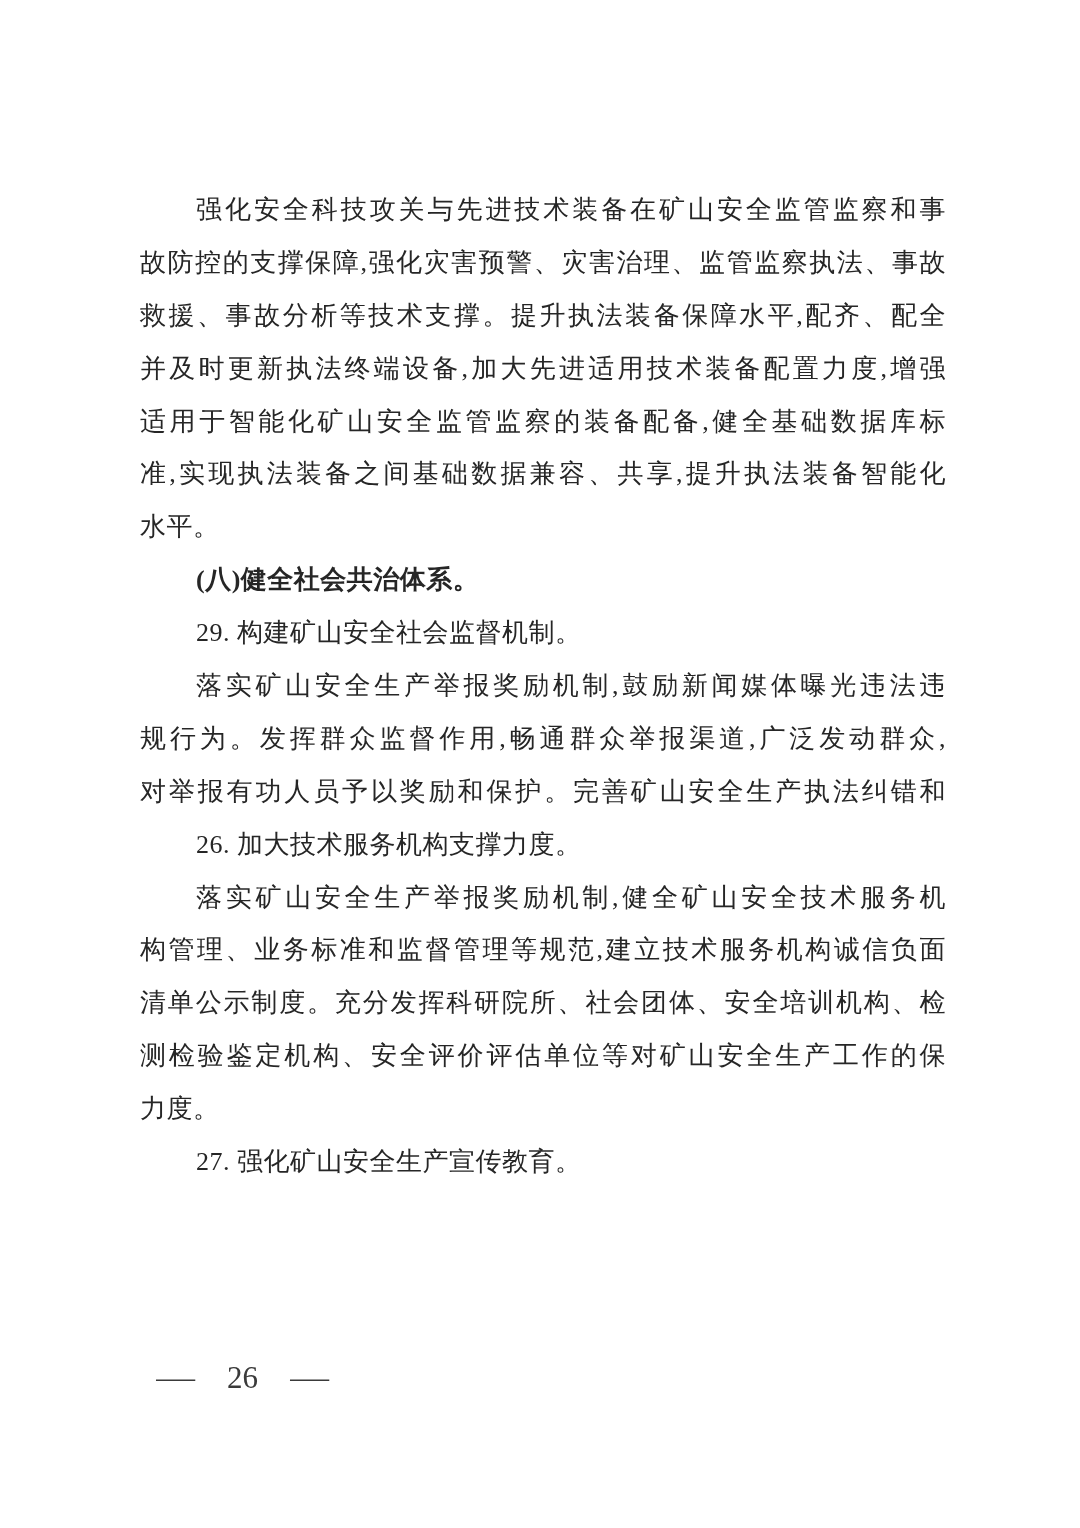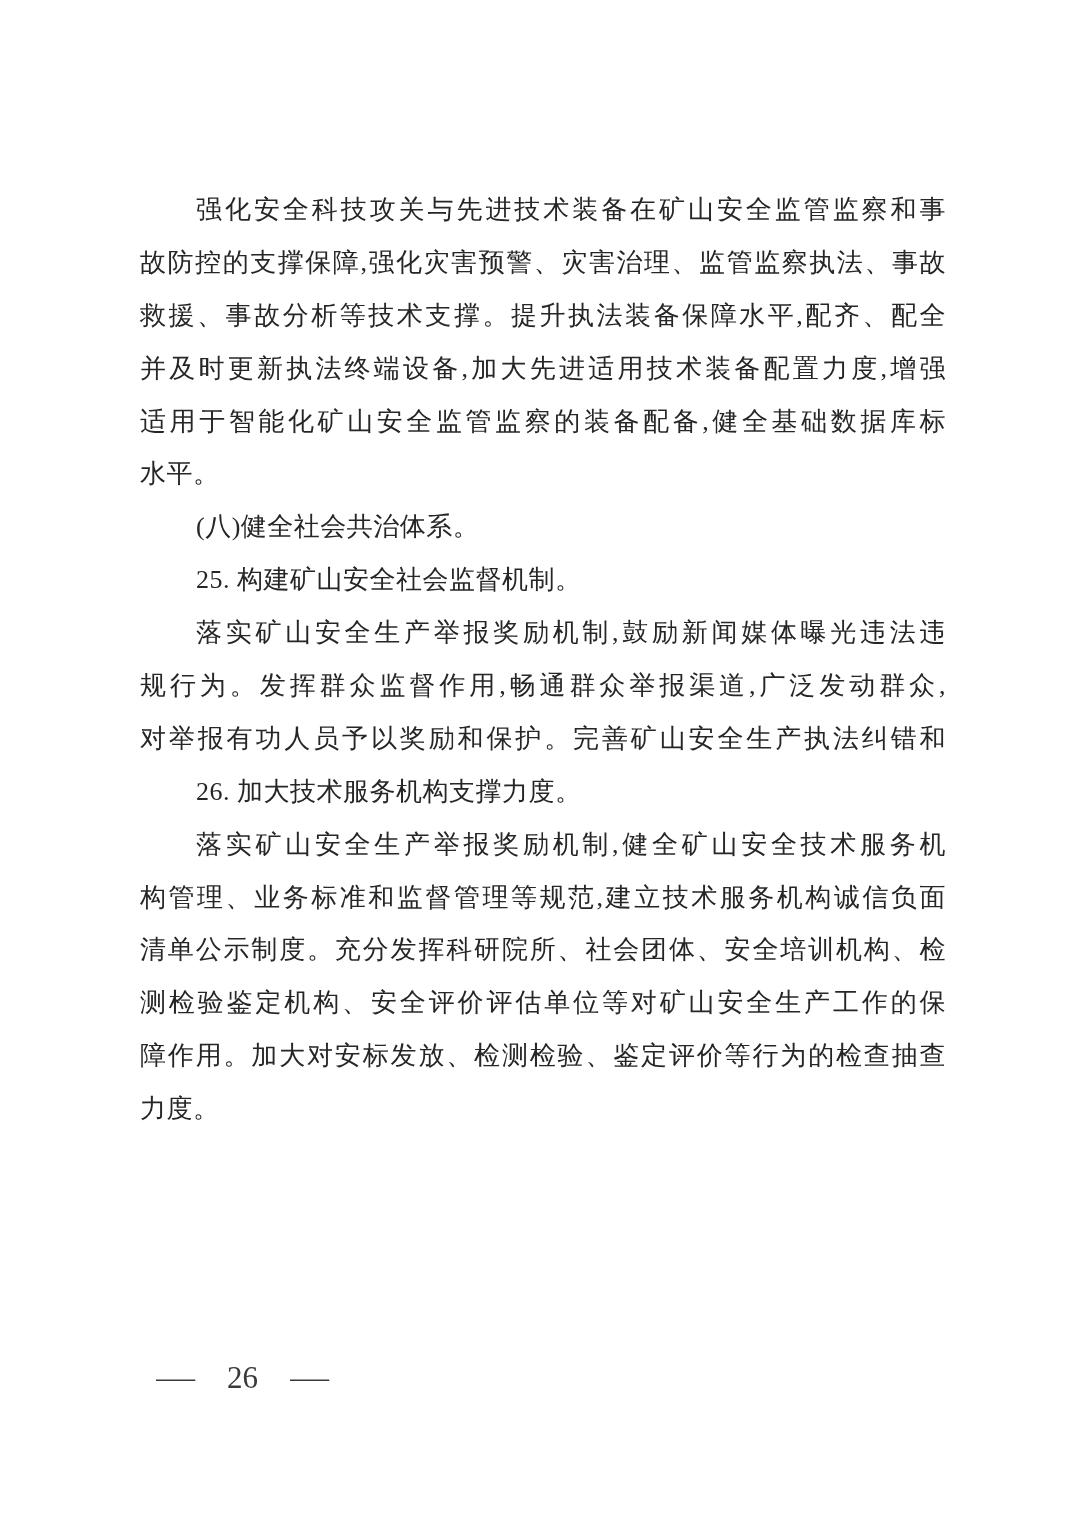--- a/index.html
+++ b/index.html
@@ -34,21 +34,21 @@
   }
   .line.justify {
     white-space: normal;
     text-align-last: justify;
     text-justify: inter-character;
   }
   .line.indent {
     text-indent: 56px;
   }
   .line.bold {
-    font-weight: 400;
+    font-weight: 700;
   }
   .footer {
     position: absolute;
     left: 160px;
     top: 1352px;
     height: 52px;
     display: flex;
     align-items: center;
     font-size: 31px;
     color: #3a3a3a;
@@ -66,32 +66,33 @@
 </head>
 <body>
 
 <div class="page">
   <div class="doc-body">
       <div class="line indent justify">强化安全科技攻关与先进技术装备在矿山安全监管监察和事</div>
       <div class="line justify">故防控的支撑保障,强化灾害预警、灾害治理、监管监察执法、事故</div>
       <div class="line justify">救援、事故分析等技术支撑。提升执法装备保障水平,配齐、配全</div>
       <div class="line justify">并及时更新执法终端设备,加大先进适用技术装备配置力度,增强</div>
       <div class="line justify">适用于智能化矿山安全监管监察的装备配备,健全基础数据库标</div>
+      <div class="line justify">准,实现执法装备之间基础数据兼容、共享,提升执法装备智能化</div>
       <div class="line">水平。</div>
       <div class="line indent bold">(八)健全社会共治体系。</div>
-      <div class="line indent">25. 构建矿山安全社会监督机制。</div>
+      <div class="line indent">29. 构建矿山安全社会监督机制。</div>
       <div class="line indent justify">落实矿山安全生产举报奖励机制,鼓励新闻媒体曝光违法违</div>
       <div class="line justify">规行为。发挥群众监督作用,畅通群众举报渠道,广泛发动群众,</div>
       <div class="line justify">对举报有功人员予以奖励和保护。完善矿山安全生产执法纠错和</div>
       <div class="line indent">26. 加大技术服务机构支撑力度。</div>
       <div class="line indent justify">落实矿山安全生产举报奖励机制,健全矿山安全技术服务机</div>
       <div class="line justify">构管理、业务标准和监督管理等规范,建立技术服务机构诚信负面</div>
       <div class="line justify">清单公示制度。充分发挥科研院所、社会团体、安全培训机构、检</div>
       <div class="line justify">测检验鉴定机构、安全评价评估单位等对矿山安全生产工作的保</div>
-      <div class="line justify">障作用。加大对安标发放、检测检验、鉴定评价等行为的检查抽查</div>
       <div class="line">力度。</div>
+      <div class="line indent">27. 强化矿山安全生产宣传教育。</div>
     </div>
   <div class="footer">
     <span class="dash">—</span>
     <span class="num">26</span>
     <span class="dash">—</span>
   </div>
 </div>
 
 </body></html>

